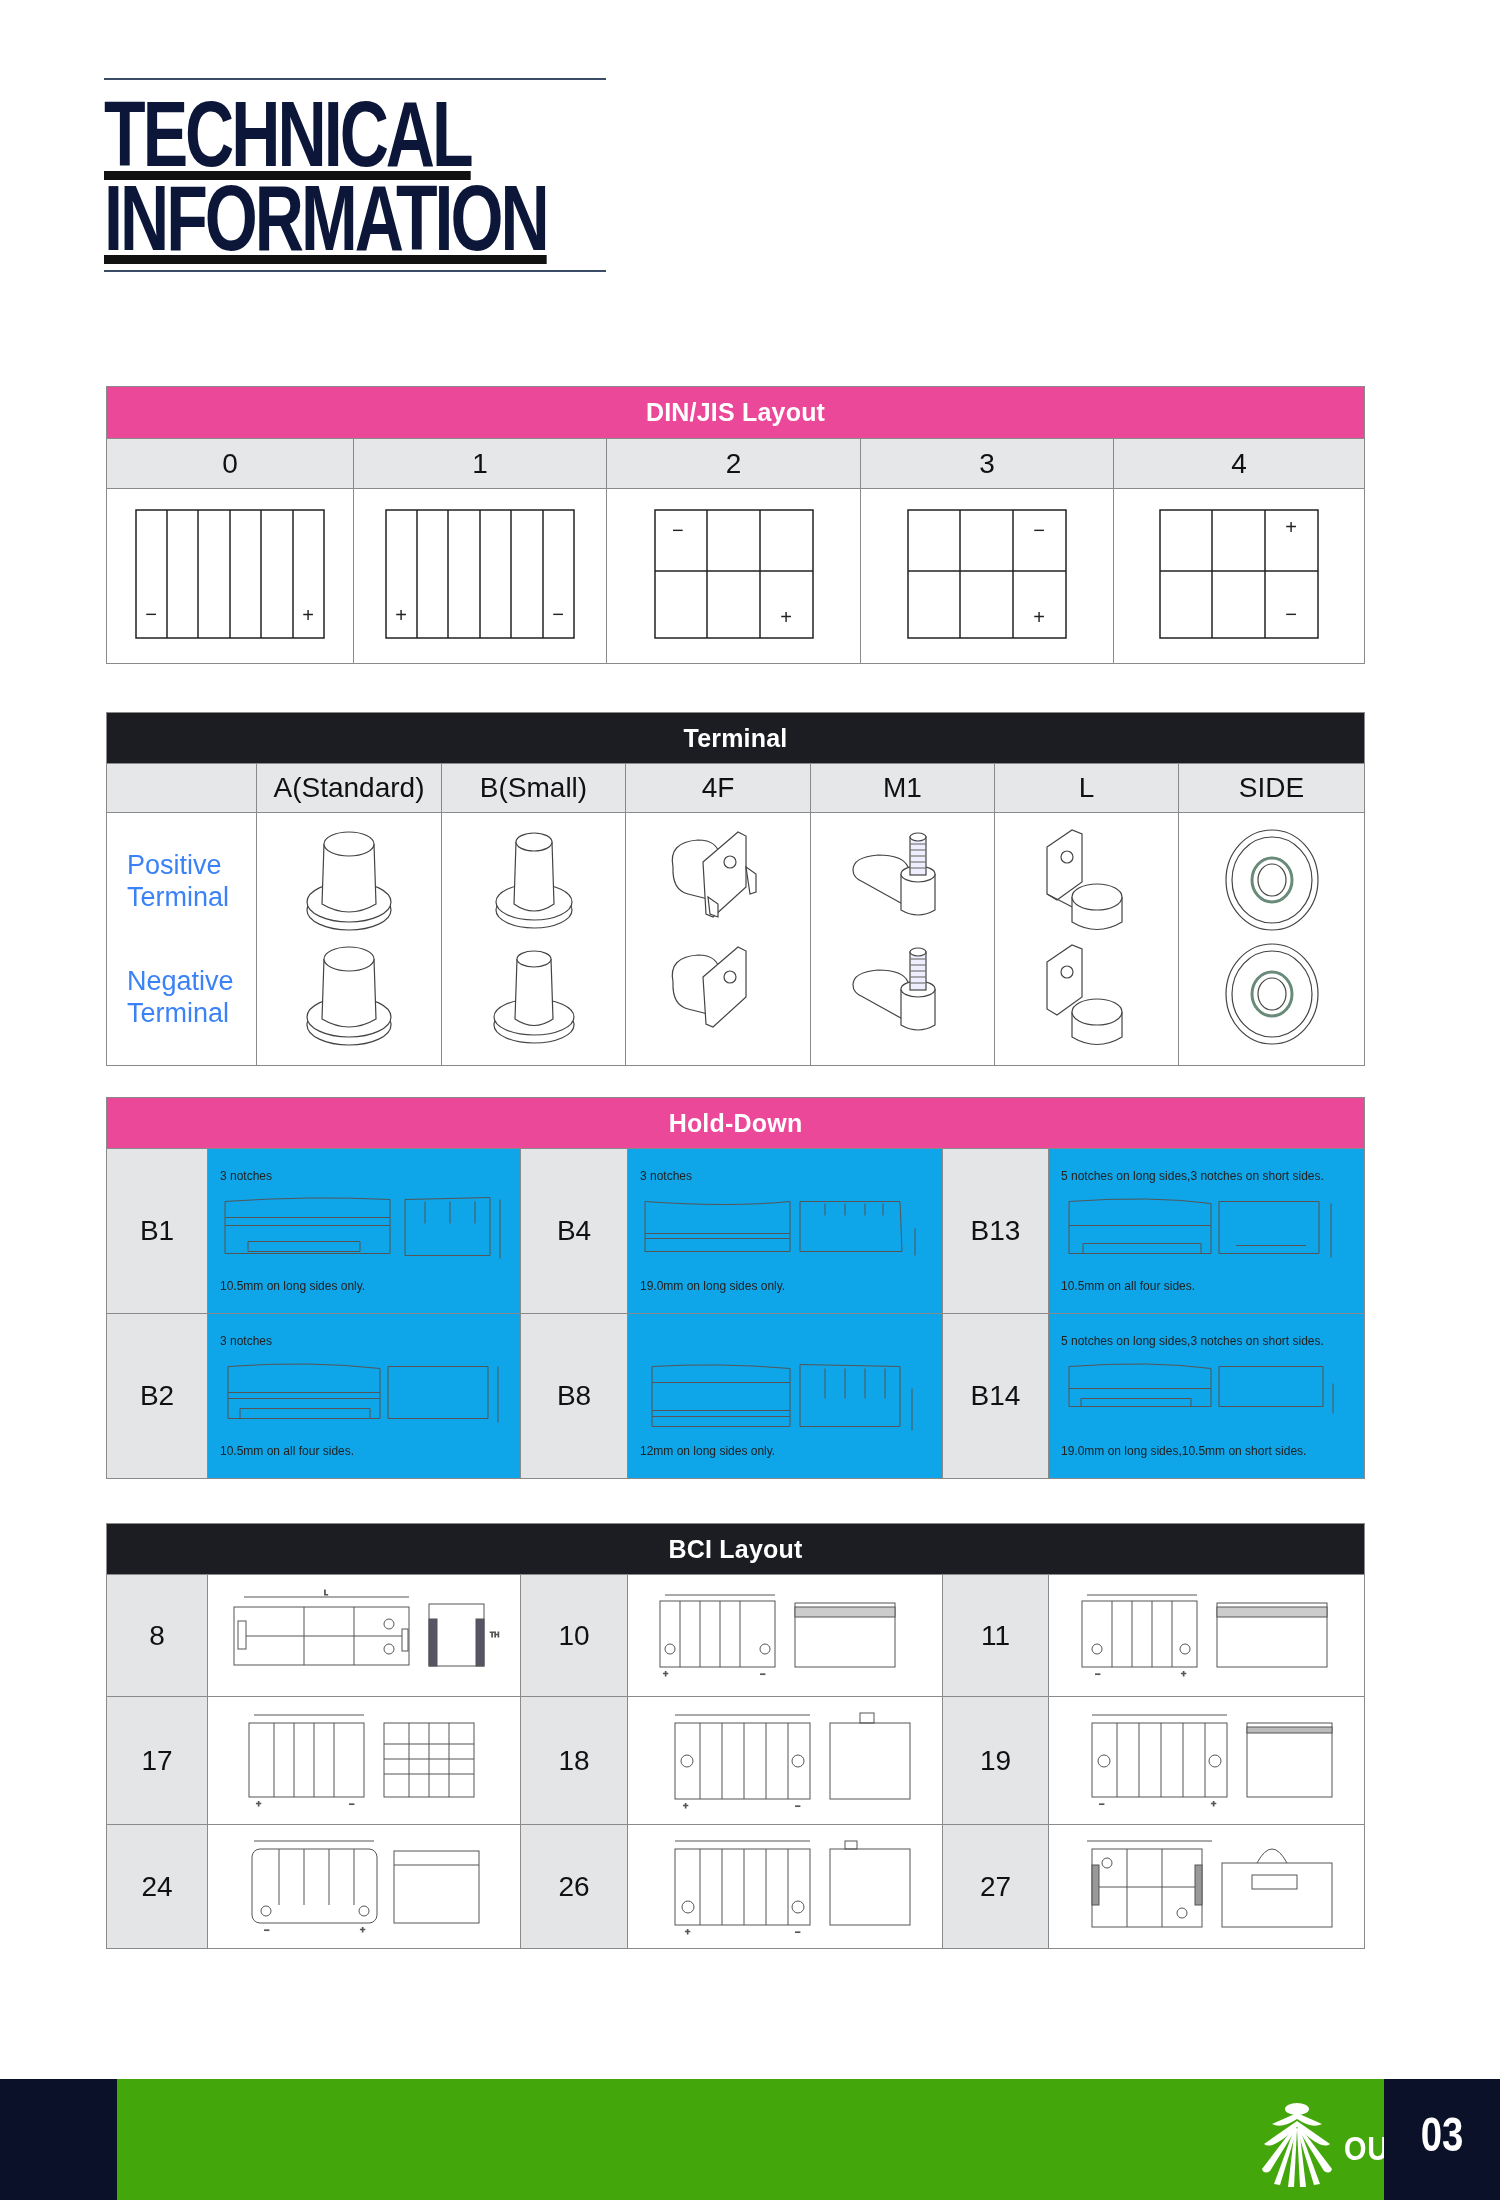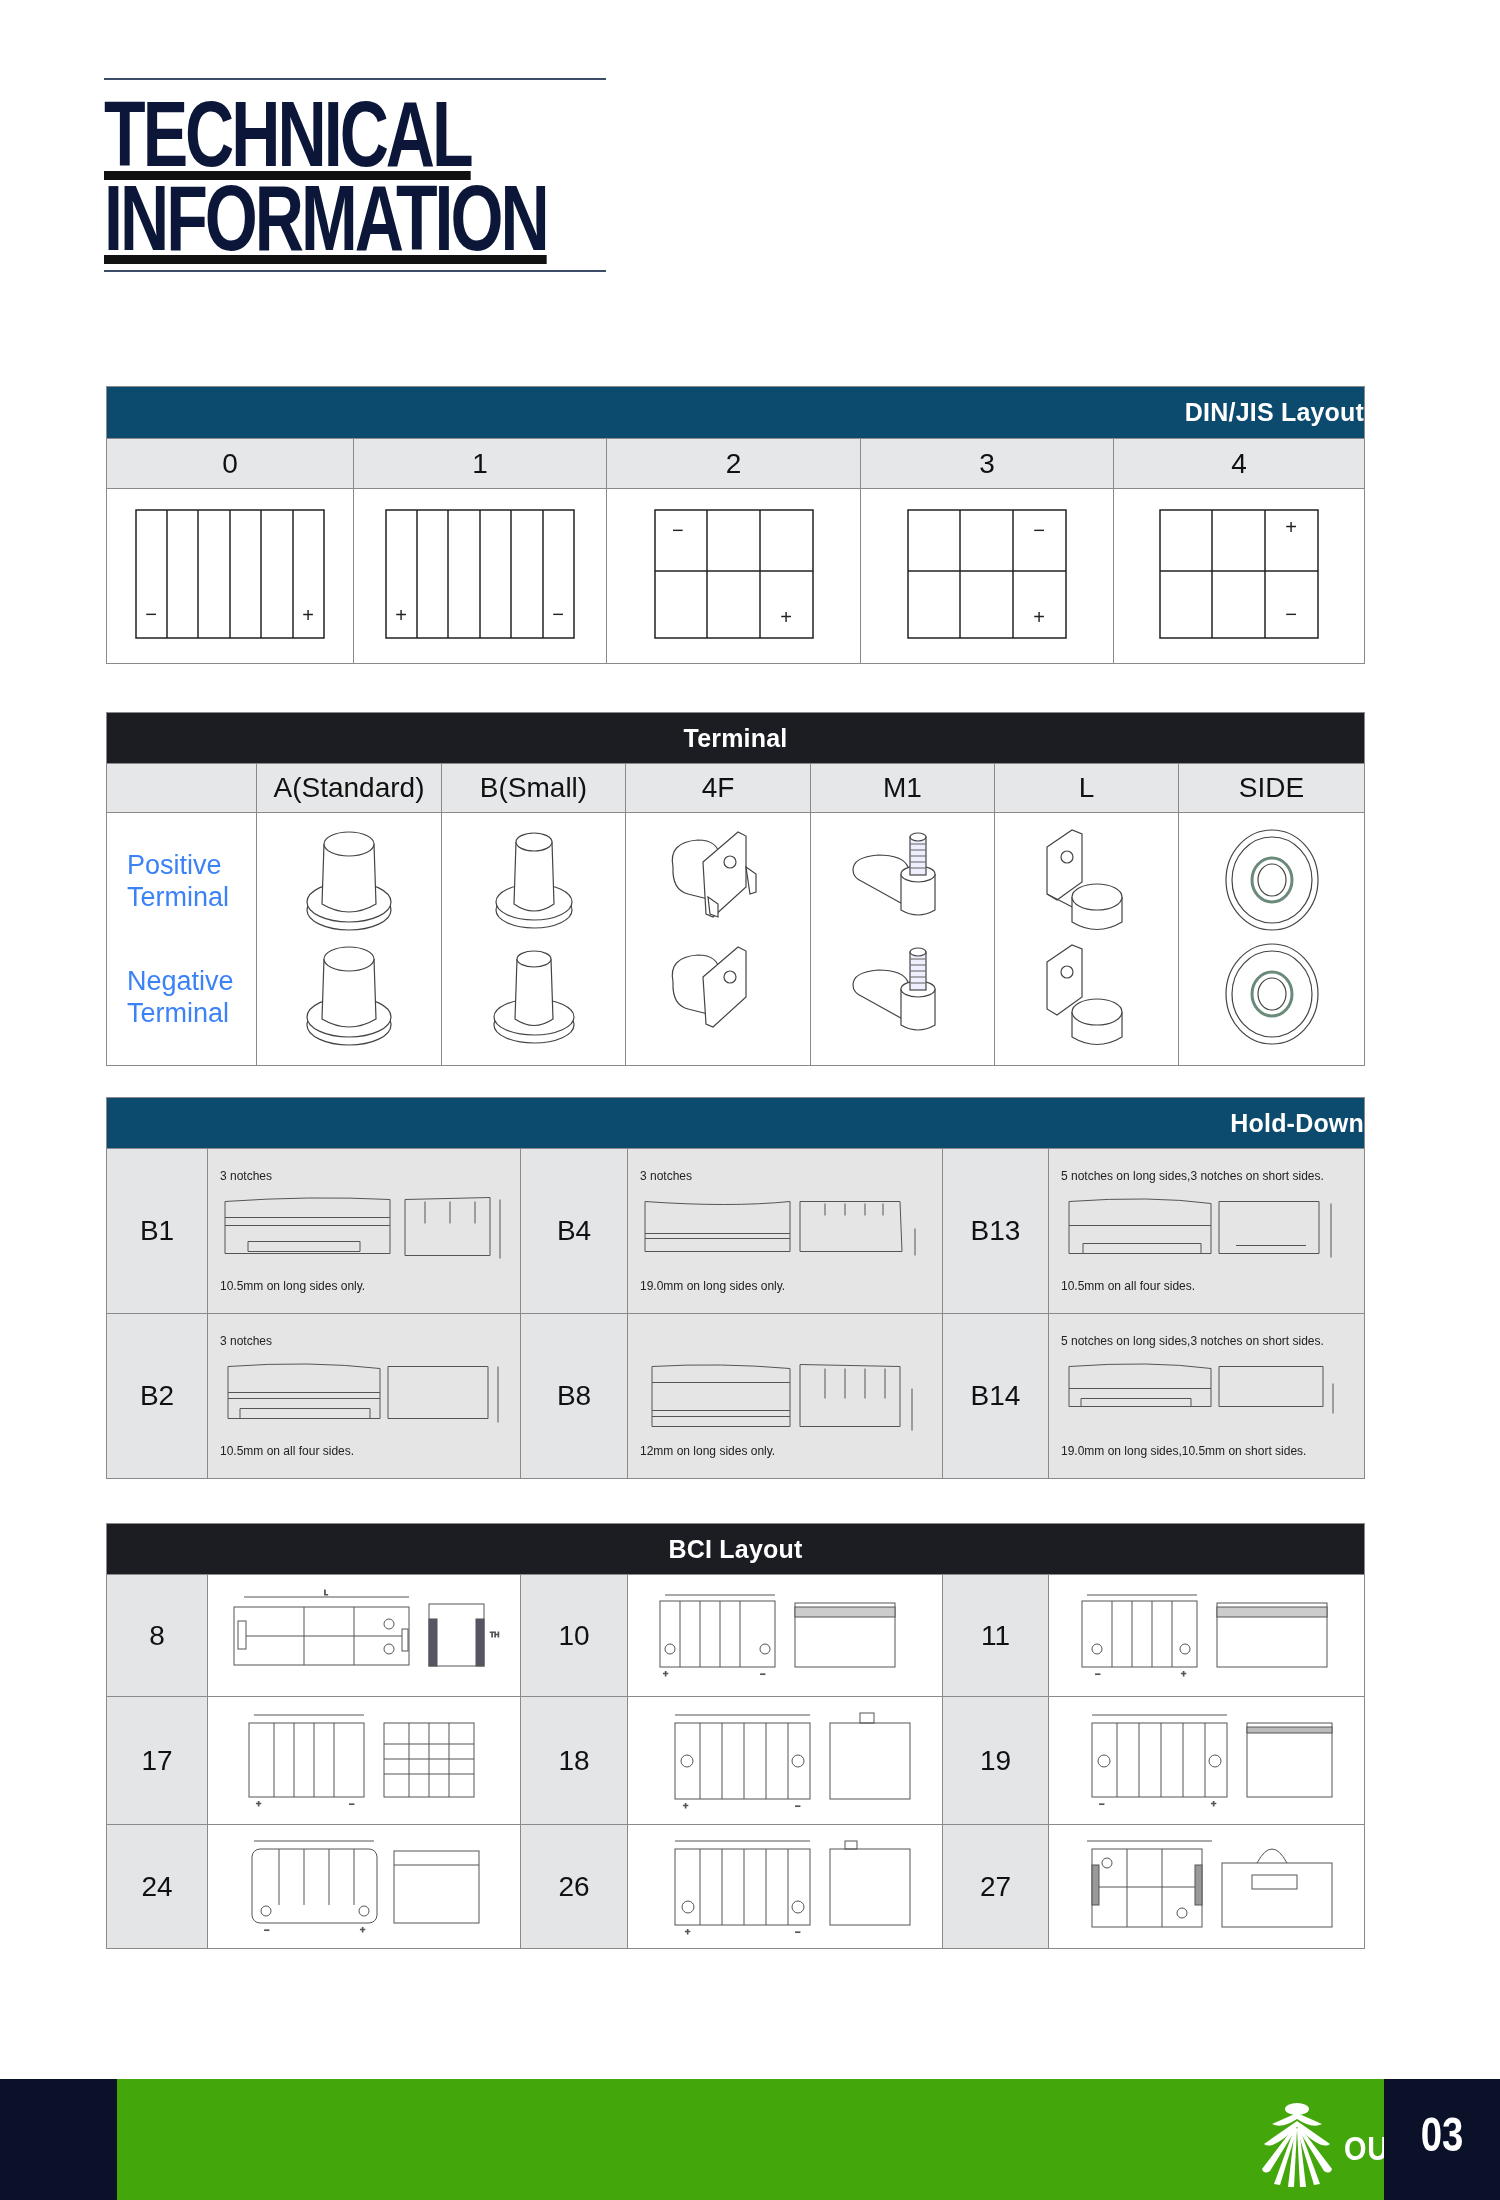--- a/index.html
+++ b/index.html
@@ -9,28 +9,28 @@
   .title-block { position: absolute; left: 104px; top: 78px; width: 502px; text-decoration: underline; }
   .title-rule { height: 2px; background: #3a4c66; }
   .title-text { font-family: "Liberation Sans", sans-serif; font-weight: 700; color: #0b1638;
     font-size: 92px; line-height: 84px; letter-spacing: -4px; transform: scaleX(0.74); transform-origin: left top;
     padding: 12px 0 10px 0; white-space: nowrap; }
   .title-text div { height: 84px; }
 
   table.spec { position: absolute; left: 106px; width: 1258px; border-collapse: collapse; table-layout: fixed; }
   table.spec td, table.spec th { border: 1px solid #8a8a8a; }
   .band { color: #fff; font-weight: 700; font-size: 25px; text-align: center; letter-spacing: 0.2px; }
-  .band.navy { background: #0c4a6e; text-align: right; }
+  .band.navy { background: #ec4899; }
   .band.black { background: #1c1d22; }
   .hdr-cell { background: #e6e7e9; font-size: 28px; text-align: center; font-weight: 400; color: #111; }
   .body-cell { background: #fff; text-align: center; vertical-align: middle; }
   .label-cell { background: #e4e5e7; font-size: 28px; text-align: center; vertical-align: middle; color: #111; }
   .row-label { font-size: 27px; line-height: 32px; text-align: left; padding-left: 20px; color: #3b82f6; }
 
-  .hd-cell { background: #e5e5e5; vertical-align: top; padding: 20px 0 0 12px; position: relative; }
+  .hd-cell { background: #0ea5e9; vertical-align: top; padding: 20px 0 0 12px; position: relative; }
   .hd-top { font-size: 12px; color: #222; height: 22px; }
   .hd-bottom { font-size: 12px; color: #222; position: absolute; left: 12px; bottom: 20px; }
   .hd-draw { height: 80px; }
 
   .footer { position: absolute; left: 0; top: 2079px; width: 1500px; height: 121px; }
   .f-left { position: absolute; left: 0; top: 0; width: 117px; height: 121px; background: #0a1128; }
   .f-green { position: absolute; left: 117px; top: 0; width: 1267px; height: 121px; background: #43a70b; }
   .f-right { position: absolute; left: 1384px; top: 0; width: 116px; height: 121px; background: #0a1128; }
   .page-num { position: absolute; left: 0; top: 28px; width: 116px; text-align: center; color: #fff;
     font-weight: 700; font-size: 48px; transform: scaleX(0.8); }

